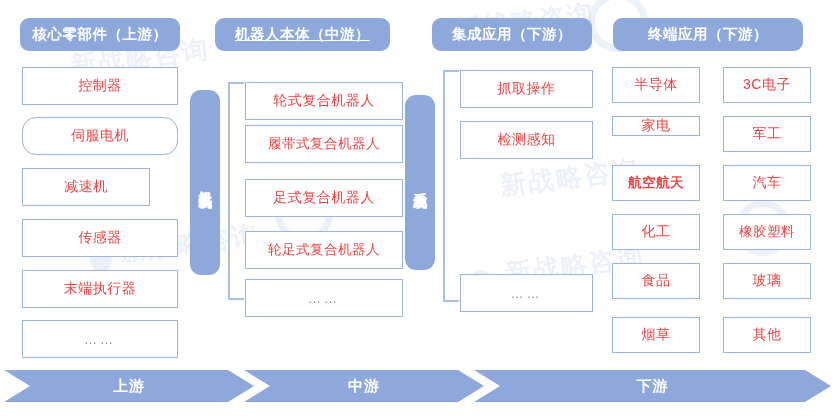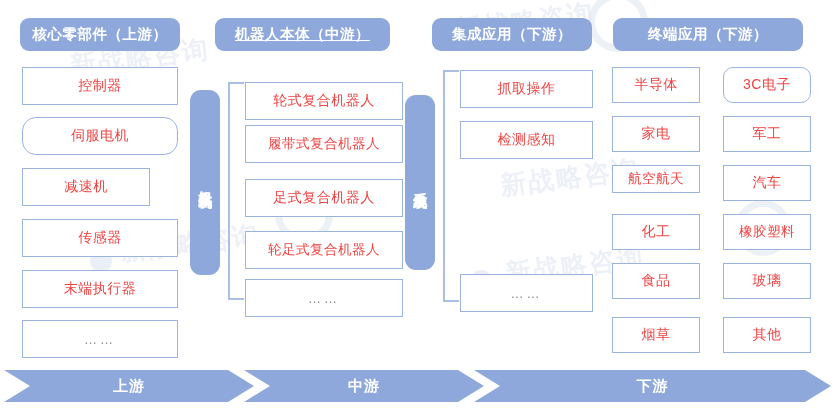--- a/index.html
+++ b/index.html
@@ -161,27 +161,27 @@
 
   <div class="bracket" style="left:443px;top:70px;width:16px;height:232px;"></div>
 
   <div class="item-box" style="left:460px;top:70px;width:133px;height:38px;">抓取操作</div>
   <div class="item-box" style="left:460px;top:121px;width:133px;height:38px;">检测感知</div>
   <div class="item-box ellipsis" style="left:460px;top:274px;width:133px;height:38px;">……</div>
 
   <div class="col-header" style="left:613px;top:18px;width:190px;height:33px;">终端应用（下游）</div>
 
   <div class="item-box" style="left:612px;top:67px;width:88px;height:36px;">半导体</div>
-  <div class="item-box" style="left:612px;top:116px;width:88px;height:36px;text-align:right;">家电</div>
-  <div class="item-box small" style="left:612px;top:165px;width:88px;height:28px;">航空航天</div>
+  <div class="item-box" style="left:612px;top:116px;width:88px;height:20px;text-align:right;">家电</div>
+  <div class="item-box small" style="left:612px;top:165px;width:88px;height:36px;font-weight:bold;">航空航天</div>
   <div class="item-box" style="left:612px;top:214px;width:88px;height:36px;">化工</div>
   <div class="item-box" style="left:612px;top:263px;width:88px;height:36px;">食品</div>
   <div class="item-box" style="left:612px;top:317px;width:88px;height:36px;">烟草</div>
 
-  <div class="item-box" style="left:723px;top:67px;width:88px;height:36px;border-radius:10px;">3C电子</div>
+  <div class="item-box" style="left:723px;top:67px;width:88px;height:36px;">3C电子</div>
   <div class="item-box" style="left:723px;top:116px;width:88px;height:36px;">军工</div>
   <div class="item-box" style="left:723px;top:165px;width:88px;height:36px;">汽车</div>
   <div class="item-box small" style="left:723px;top:214px;width:88px;height:36px;">橡胶塑料</div>
   <div class="item-box" style="left:723px;top:263px;width:88px;height:36px;">玻璃</div>
   <div class="item-box" style="left:723px;top:317px;width:88px;height:36px;">其他</div>
 
   <div class="arrow a1" style="left:4px;top:370px;width:250px;height:32px;">上游</div>
   <div class="arrow a1" style="left:244px;top:370px;width:240px;height:32px;">中游</div>
   <div class="arrow a1" style="left:474px;top:370px;width:357px;height:32px;">下游</div>
 

